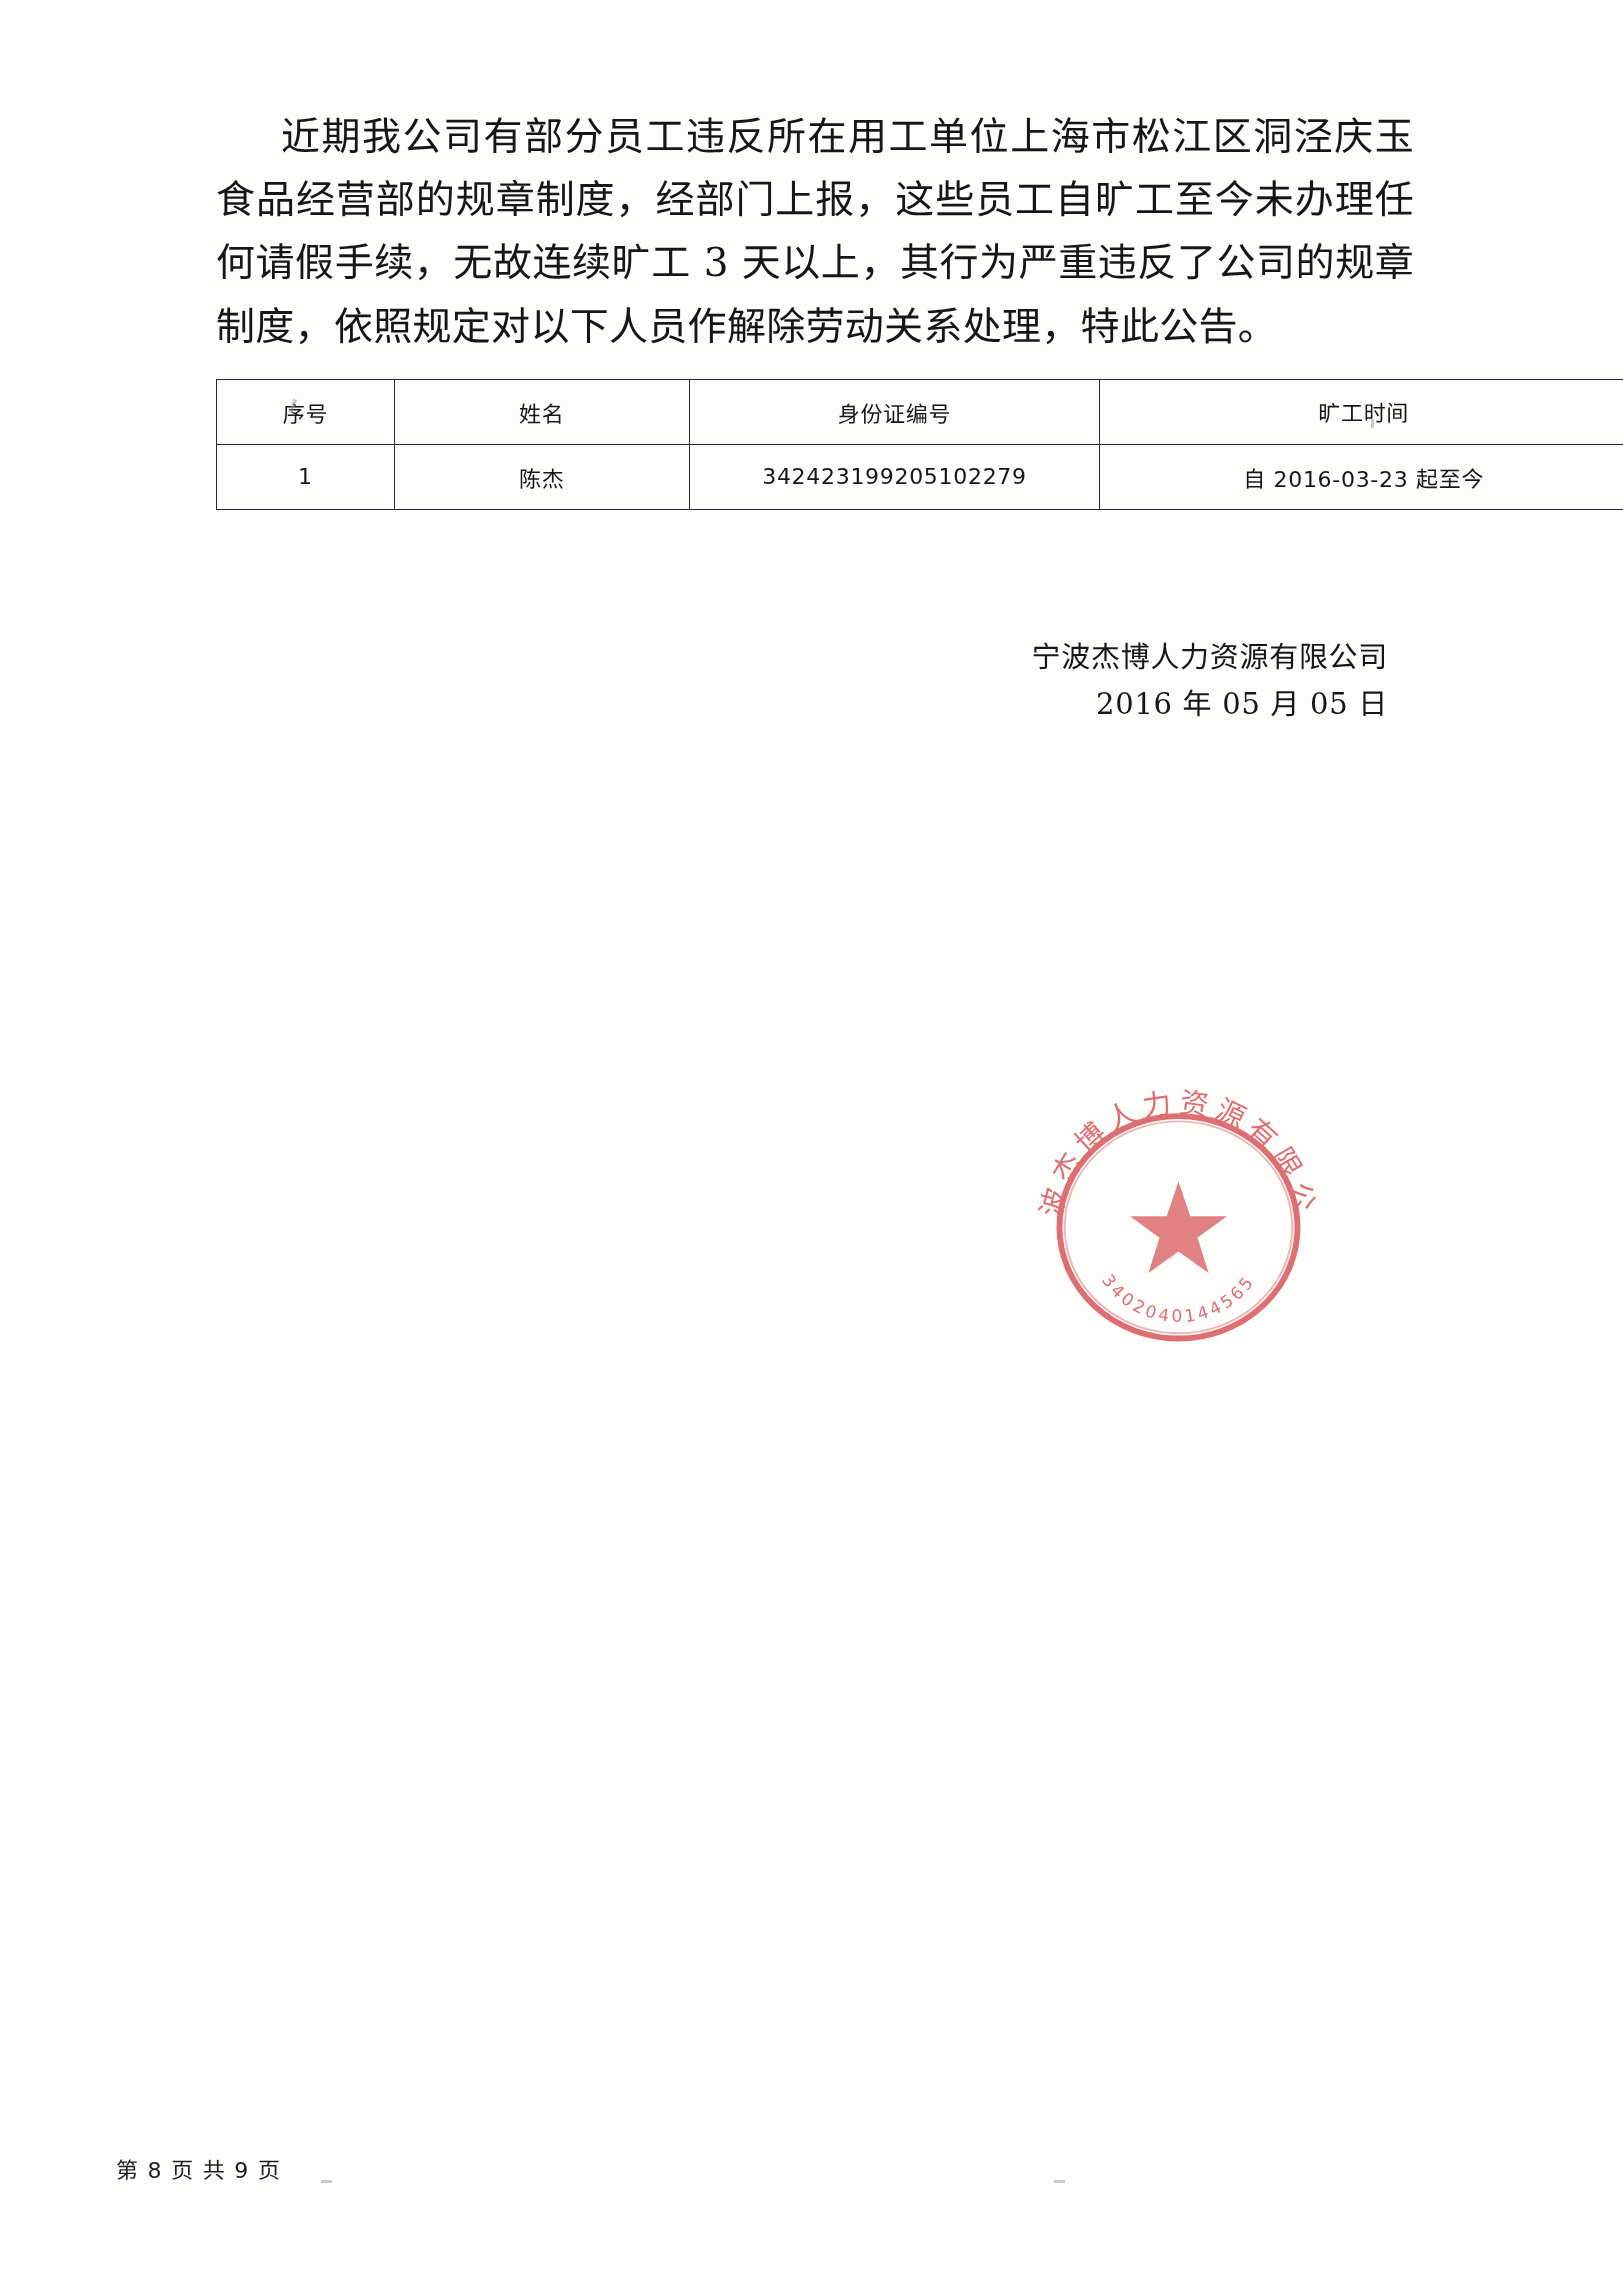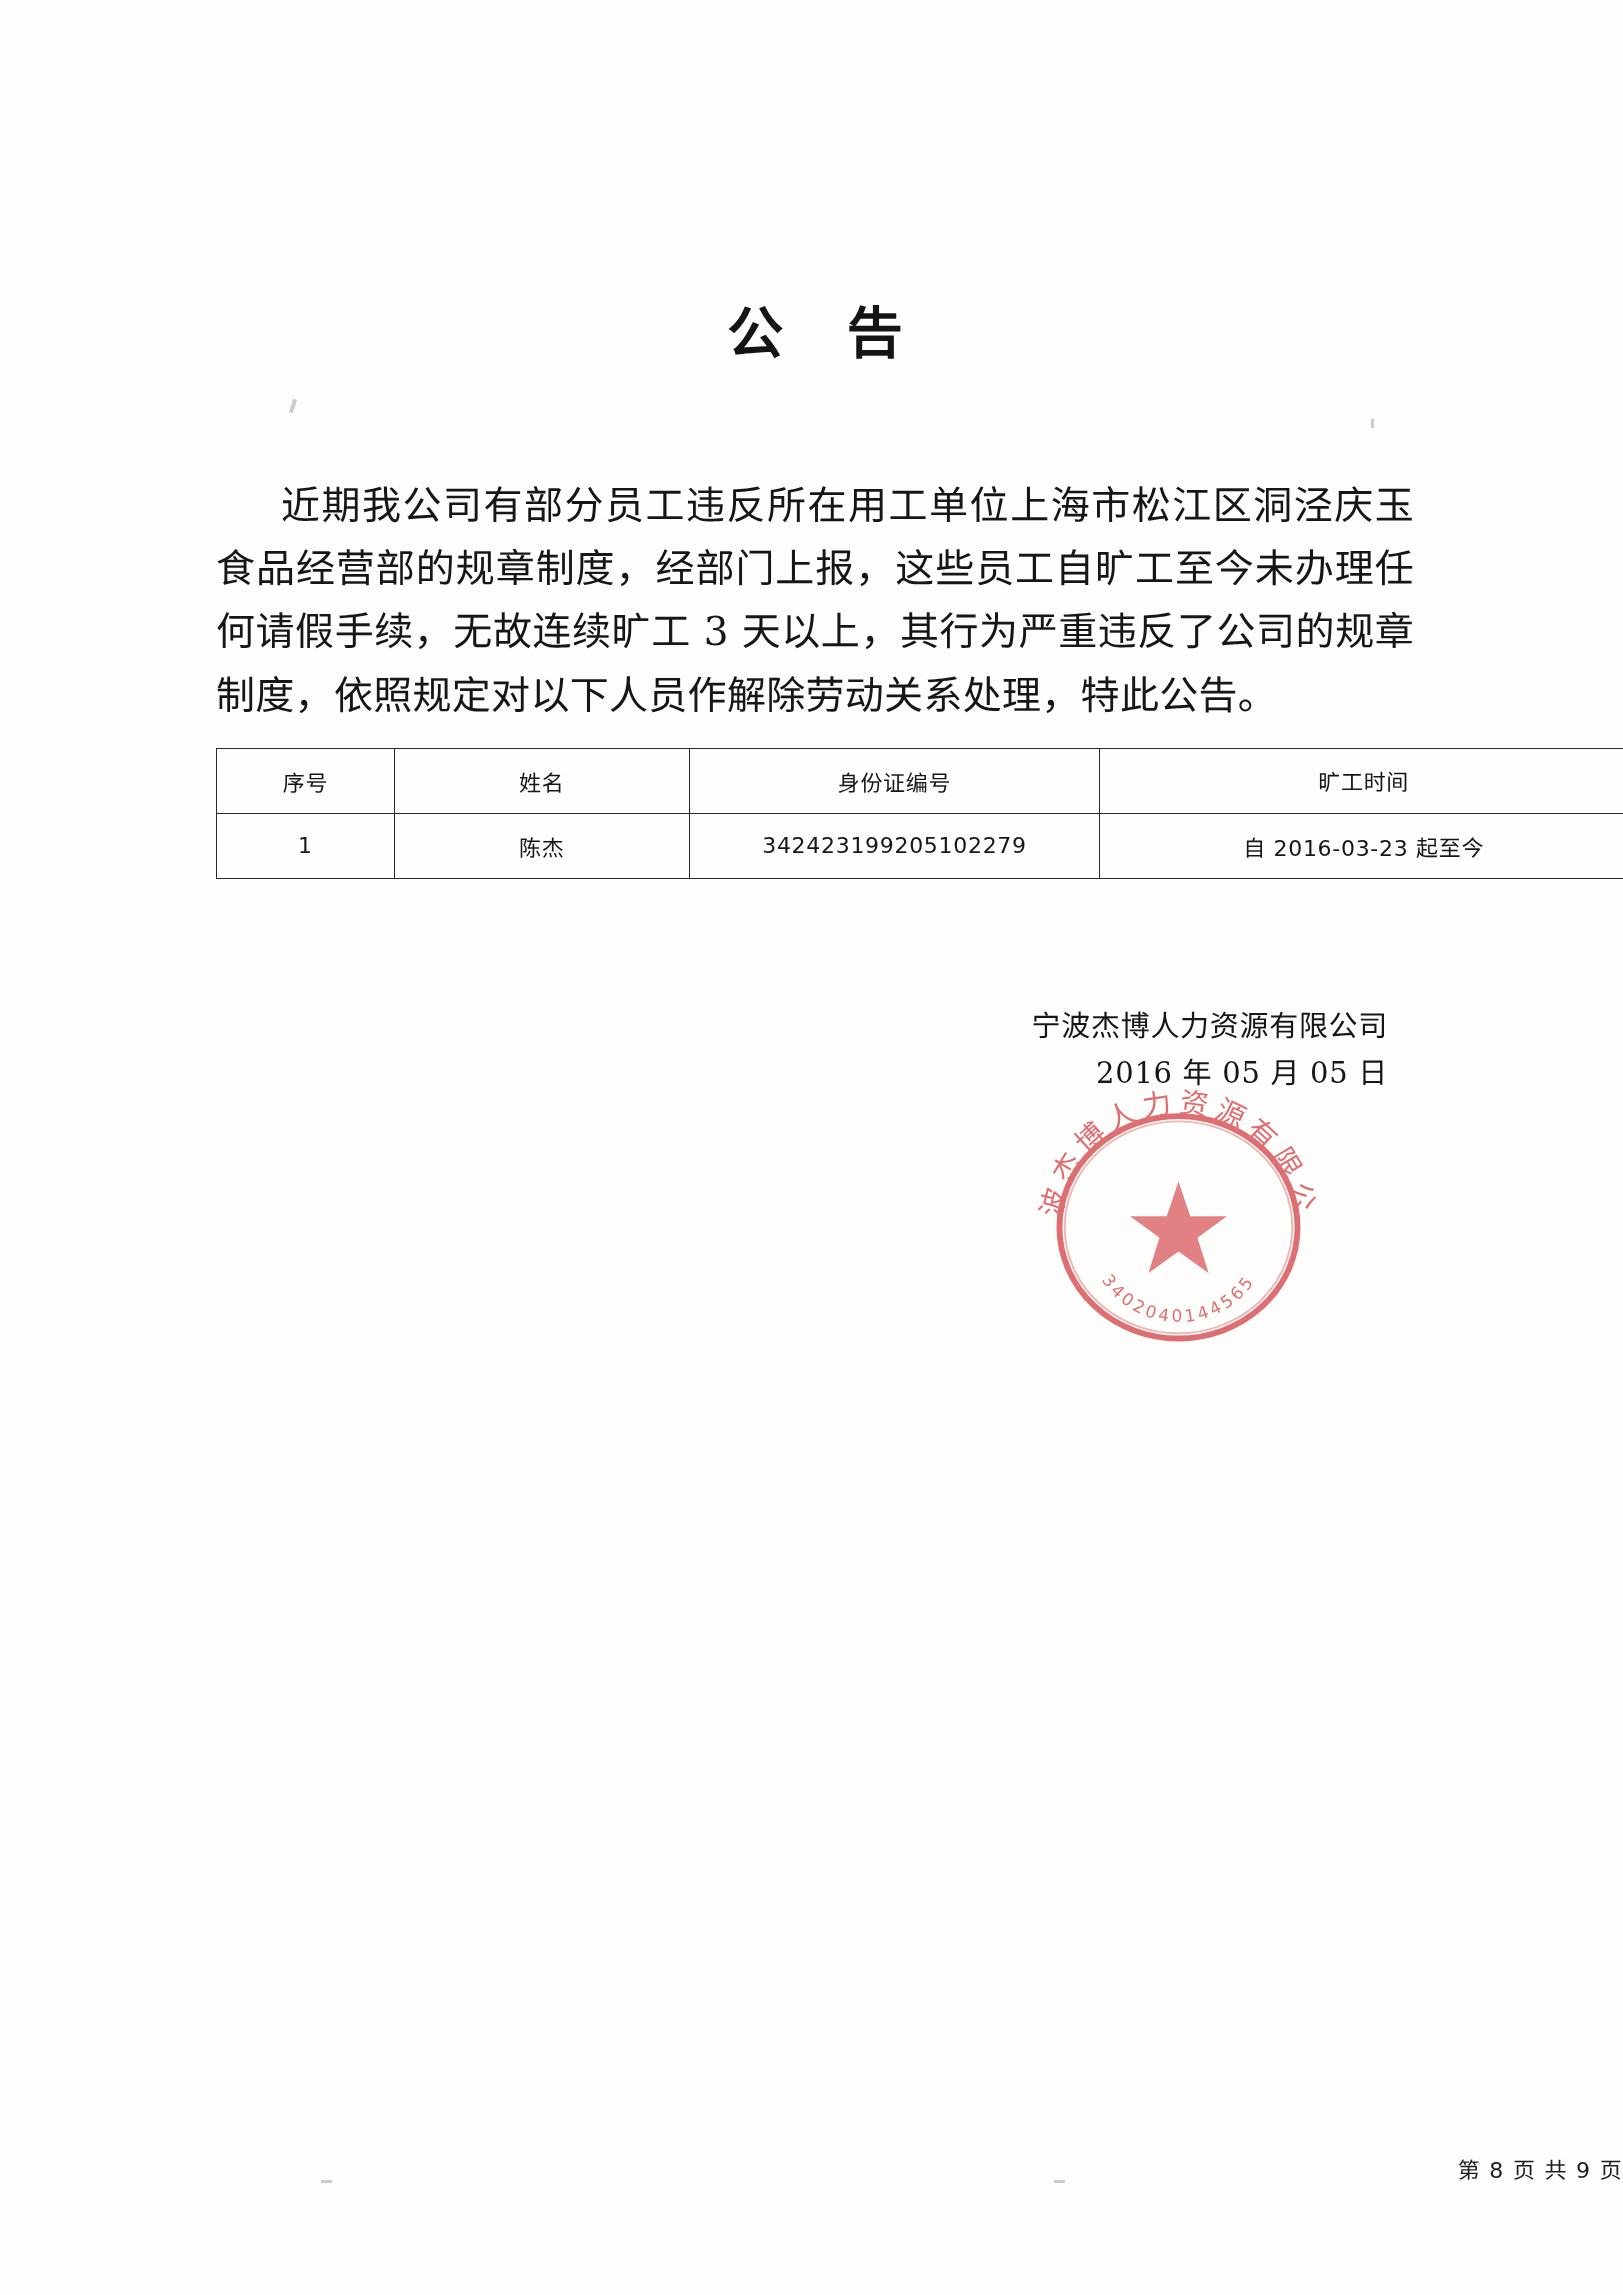--- a/index.html
+++ b/index.html
@@ -112,38 +112,37 @@
     height: 301px;
     pointer-events: none;
   }
   .seal svg { width: 100%; height: 100%; opacity: 0.72; }
 
   .footer {
     position: absolute;
     left: 0;
     right: 0;
     bottom: 111px;
-    text-align: right;
+    text-align: left;
     font-size: 22px;
     font-family: "DejaVu Sans", "Liberation Sans", sans-serif;
     color: #1c1c1c;
     letter-spacing: 1.3px;
-    padding-left: 92px;
+    padding-left: 116px;
   }
 
   .speck { position: absolute; background: #9a9a9a; opacity: .5; }
 </style>
 </head>
 <body>
 
 <div class="page">
 
   <div class="content">
 
-    <h1 class="doc-title">公  告</h1>
 
     <p class="body-text">近期我公司有部分员工违反所在用工单位上海市松江区洞泾庆玉食品经营部的规章制度，经部门上报，这些员工自旷工至今未办理任何请假手续，无故连续旷工 3 天以上，其行为严重违反了公司的规章制度，依照规定对以下人员作解除劳动关系处理，特此公告。</p>
 
 
     <table class="name-table">
       <thead>
         <tr>
           <th class="col-idx">序号</th>
           <th class="col-name">姓名</th>
           <th class="col-id">身份证编号</th>

